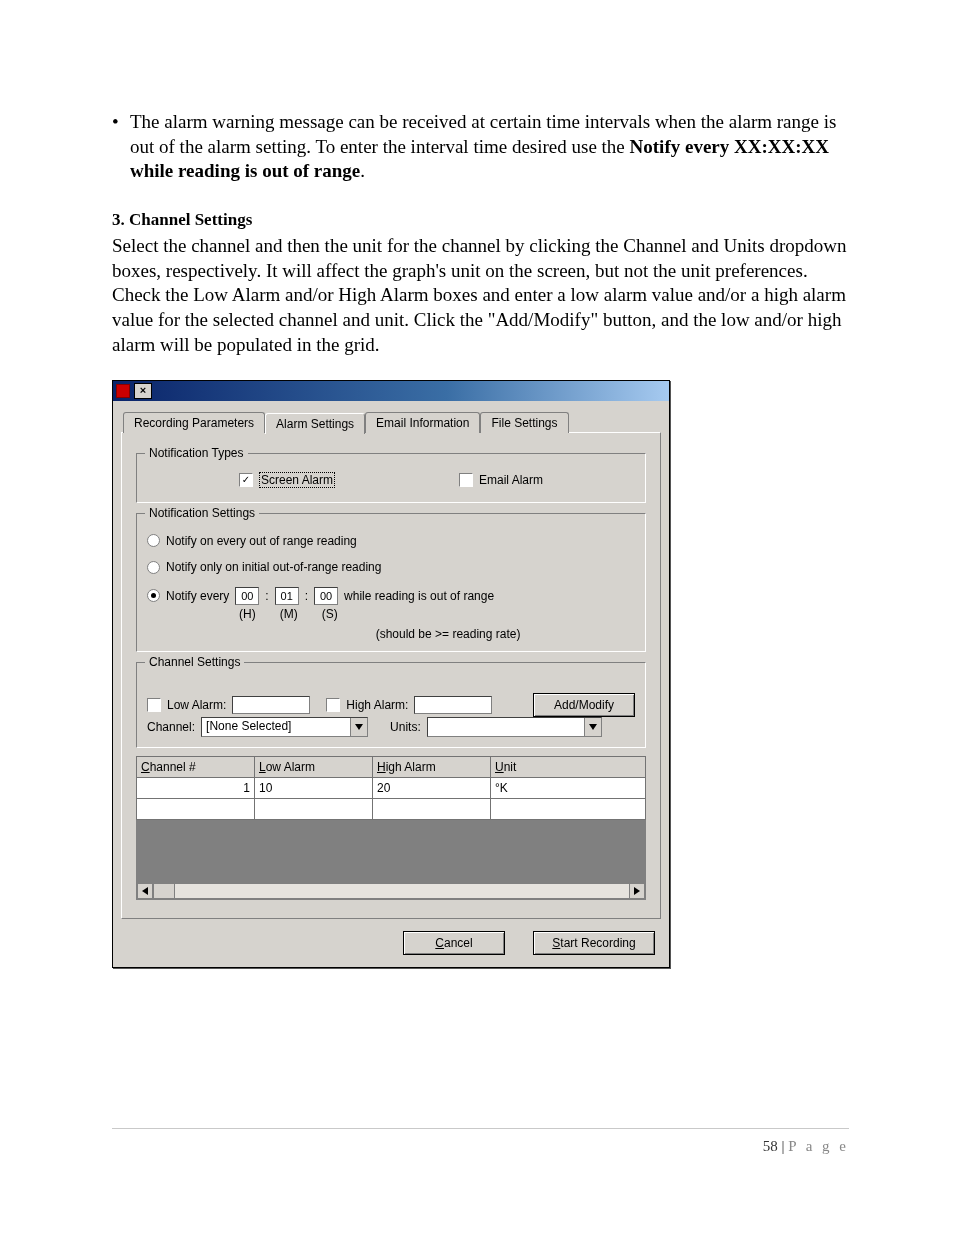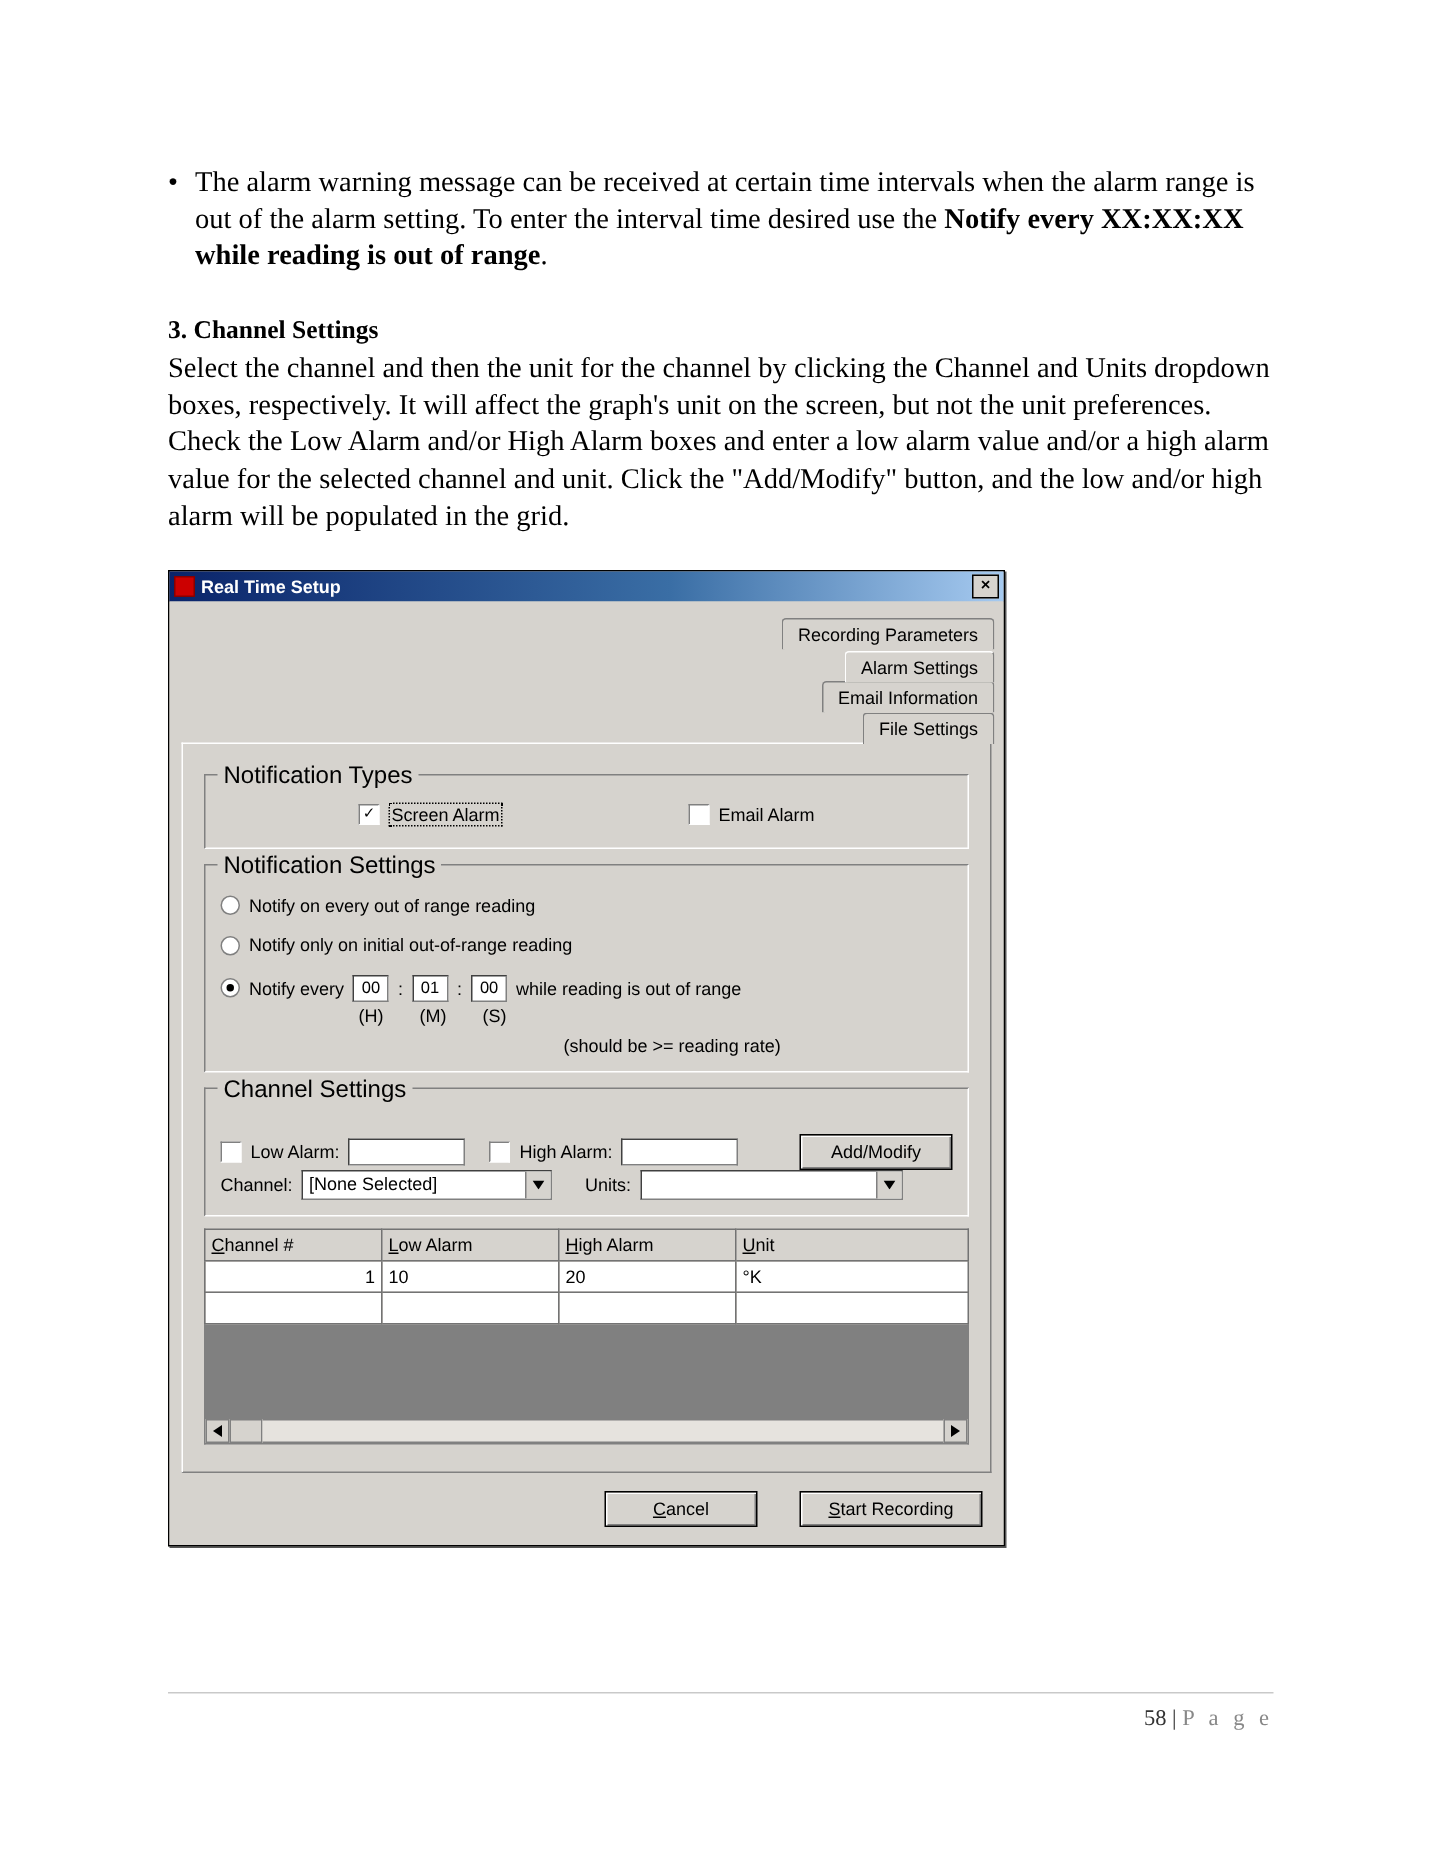--- a/index.html
+++ b/index.html
@@ -103,21 +103,20 @@
   }
 
   
   .tabstrip {
     display: flex;
     align-items: flex-end;
     margin-top: 6px;
     margin-left: 4px;
     position: relative;
     z-index: 2;
-    flex-direction: column;
   }
   .tab {
     padding: 3px 10px 3px 10px;
     border: 1px solid #808080;
     border-bottom: none;
     background: #d6d3ce;
     margin-right: 0px;
     border-radius: 3px 3px 0 0;
     font-size: 12px;
     position: relative;
@@ -151,21 +150,21 @@
     position: relative;
     margin: 10px 4px 4px 4px;
     padding: 14px 10px 10px 10px;
   }
   .groupbox > .legend {
     position: absolute;
     top: -8px;
     left: 8px;
     background: #d6d3ce;
     padding: 0 4px;
-    font-size: 16px;
+    font-size: 12px;
   }
 
   
   .chk, .rad {
     display: inline-flex;
     align-items: center;
     gap: 6px;
     font-size: 12px;
   }
   .chkbox {
@@ -350,21 +349,20 @@
     </div>
   </div>
 
   <div class="section-heading">3. Channel Settings</div>
 
   <div class="body-text">Select the channel and then the unit for the channel by clicking the Channel and Units dropdown boxes, respectively. It will affect the graph's unit on the screen, but not the unit preferences. Check the Low Alarm and/or High Alarm boxes and enter a low alarm value and/or a high alarm value for the selected channel and unit. Click the "Add/Modify" button, and the low and/or high alarm will be populated in the grid.</div>
 
   <div class="win-dialog">
     <div class="titlebar">
       <div class="appicon"></div>
-      <div class="title-text">Real Time Setup</div>
       <div class="closebtn">
         <span>×</span>
       </div>
     </div>
 
     <div class="dialog-body">
 
       <div class="tabstrip">
         <div class="tab"><span>Recording Parameters</span></div>
         <div class="tab active"><span>Alarm Settings</span></div>

